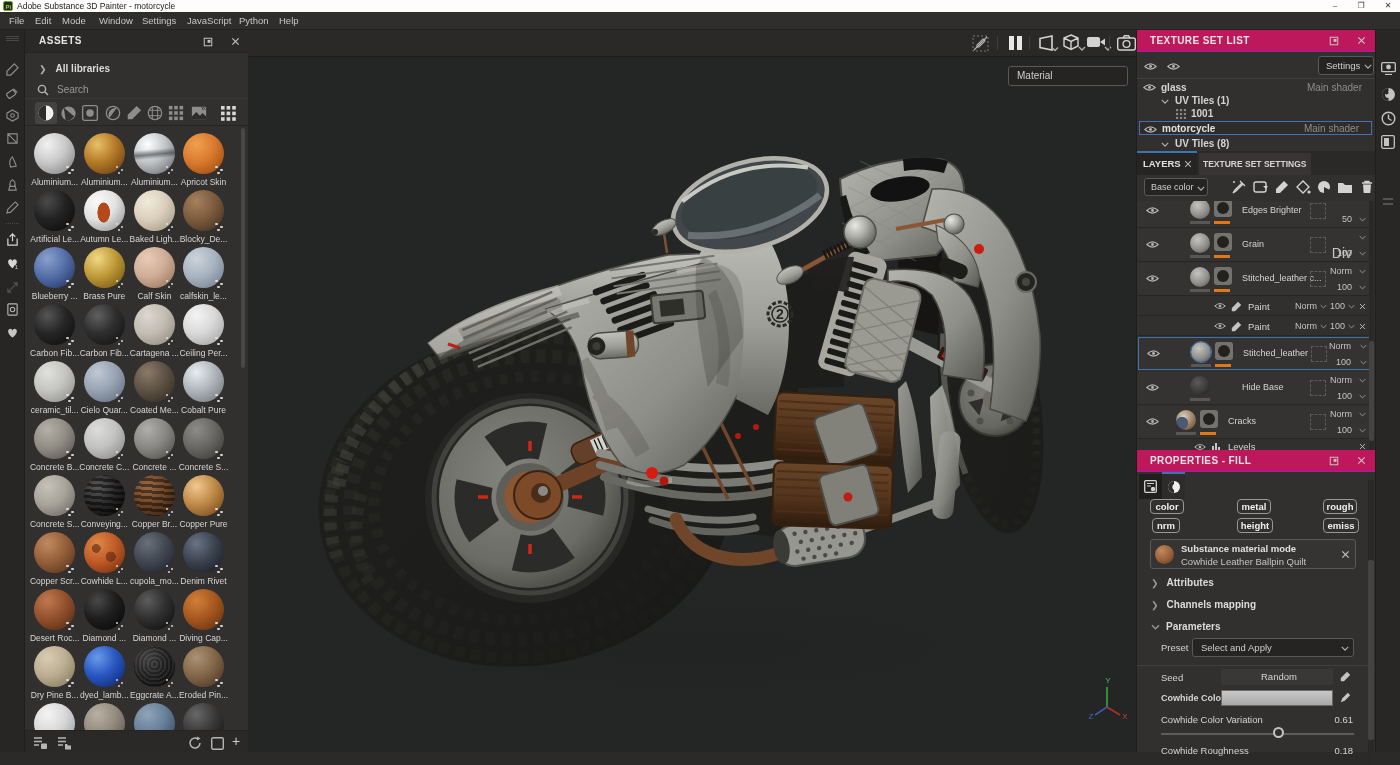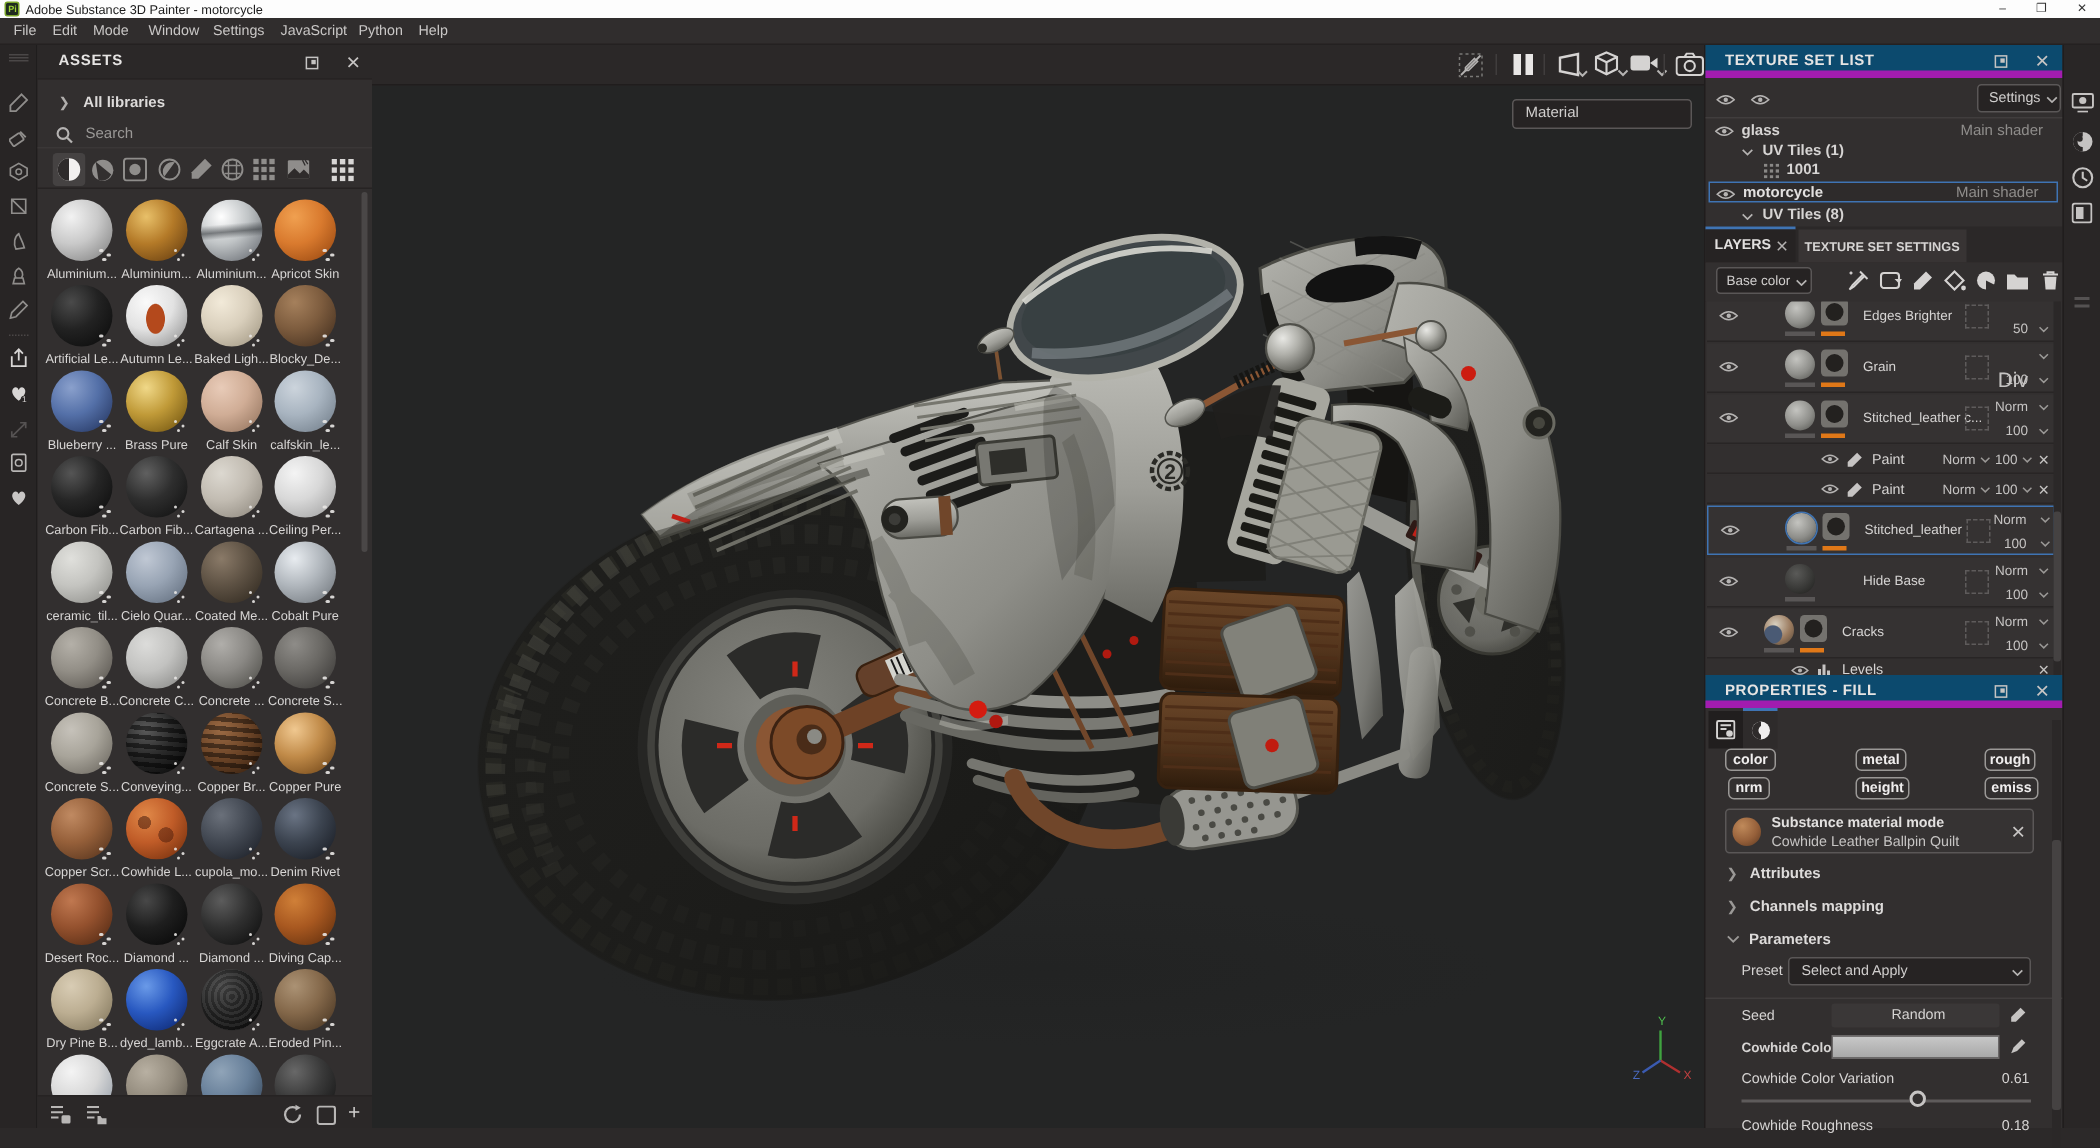--- a/index.html
+++ b/index.html
@@ -27,21 +27,21 @@
 .sph { position:absolute; width:41px; height:41px; border-radius:50%; }
 .lbl { position:absolute; width:55px; font-size:8.5px; color:#d8d6d5; white-space:nowrap; overflow:hidden; text-align:center; }
 .badge { position:absolute; width:2.5px; height:2.5px; border-radius:50%; background:#e8e6e4; box-shadow:5px 3px 0 #e8e6e4, 2px 6px 0 #e8e6e4; opacity:0.9; }
 #assets .footer { position:absolute; left:0; top:700px; width:223px; height:22px; background:#2b2828; border-top:1px solid #262323; }
 #assets .sb { position:absolute; left:216px; top:98px; width:4px; height:240px; background:#4a4747; border-radius:2px; }
 #viewport { position:absolute; left:248px; top:30px; width:888px; height:722px; background:#242525; }
 #vptoolbar { position:absolute; left:0; top:0px; width:888px; height:27px; background:#2b2828; border-bottom:1px solid #201d1d; }
 #matdrop { position:absolute; left:760px; top:36px; width:120px; height:20px; background:#262323; border:1px solid #5a5757; border-radius:3px; z-index:5; }
 #matdrop .t { position:absolute; left:8px; top:3px; font-size:10px; color:#d0cecd; }
 #rightpanel { position:absolute; left:1136px; top:30px; width:239px; height:722px; background:#322f2f; border-left:1px solid #201d1d; }
-.phdr { position:absolute; left:0; width:239px; height:22px; background:#0c4a6e; border-bottom:5px solid #a21caf; }
+.phdr { position:absolute; left:0; width:239px; height:22px; background:#be185d; border-bottom:1px solid #a21caf; }
 .phdr .t { position:absolute; left:13px; top:5px; font-size:10px; font-weight:bold; color:#e6e4e3; letter-spacing:0.4px; }
 .rrow { position:absolute; left:0; width:239px; font-size:10px; color:#d6d4d3; }
 .mainshader { position:absolute; right:14px; top:0; color:#8f8d8b; font-size:10px; }
 .drop { background:#262323; border:1px solid #5a5757; border-radius:3px; position:absolute; }
 .chip { position:absolute; border:1px solid #9a9896; border-radius:4px; color:#f0eeee; font-weight:bold; font-size:9.5px; text-align:center; }
 #rightstrip { position:absolute; left:1375px; top:30px; width:25px; height:722px; background:#292626; border-left:1px solid #201d1d; }
 #statusbar { position:absolute; left:0; top:752px; width:1400px; height:13px; background:#2e2b2b; border-top:1px solid #232020; }
 #statusbar .t { position:absolute; right:5px; top:1px; font-size:9px; color:#b5b3b2; }
 </style>
 </head>

